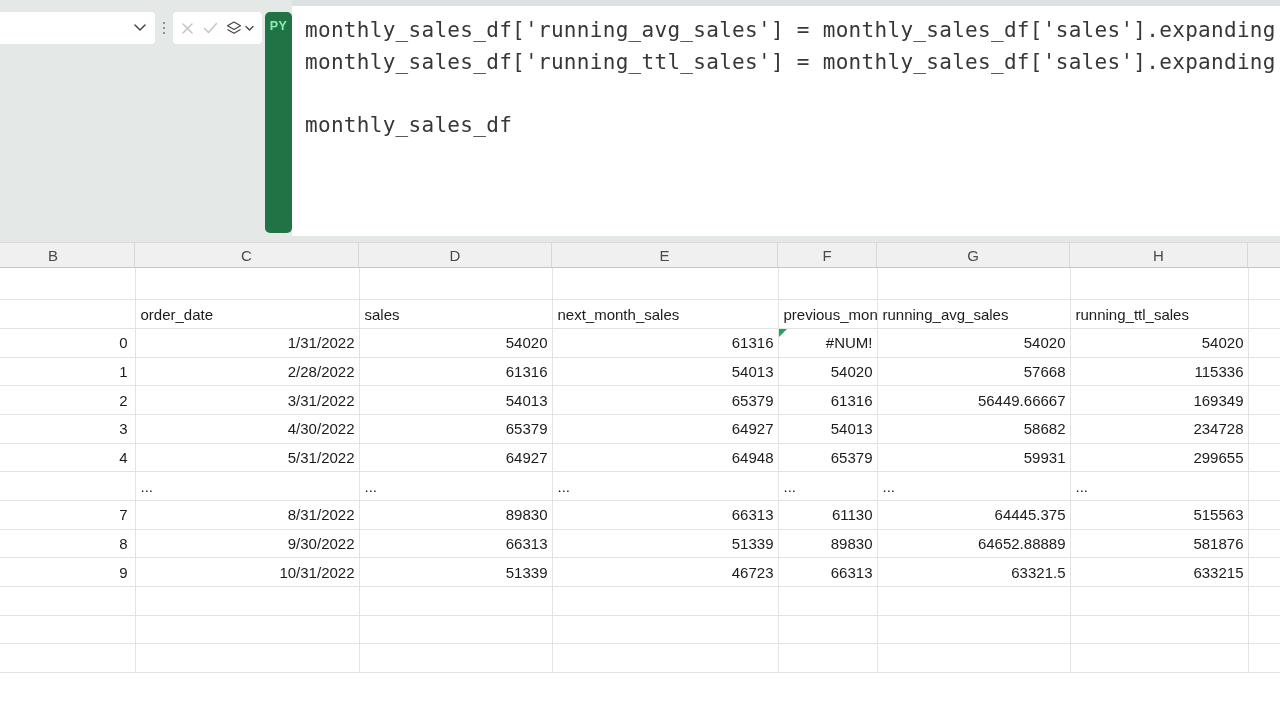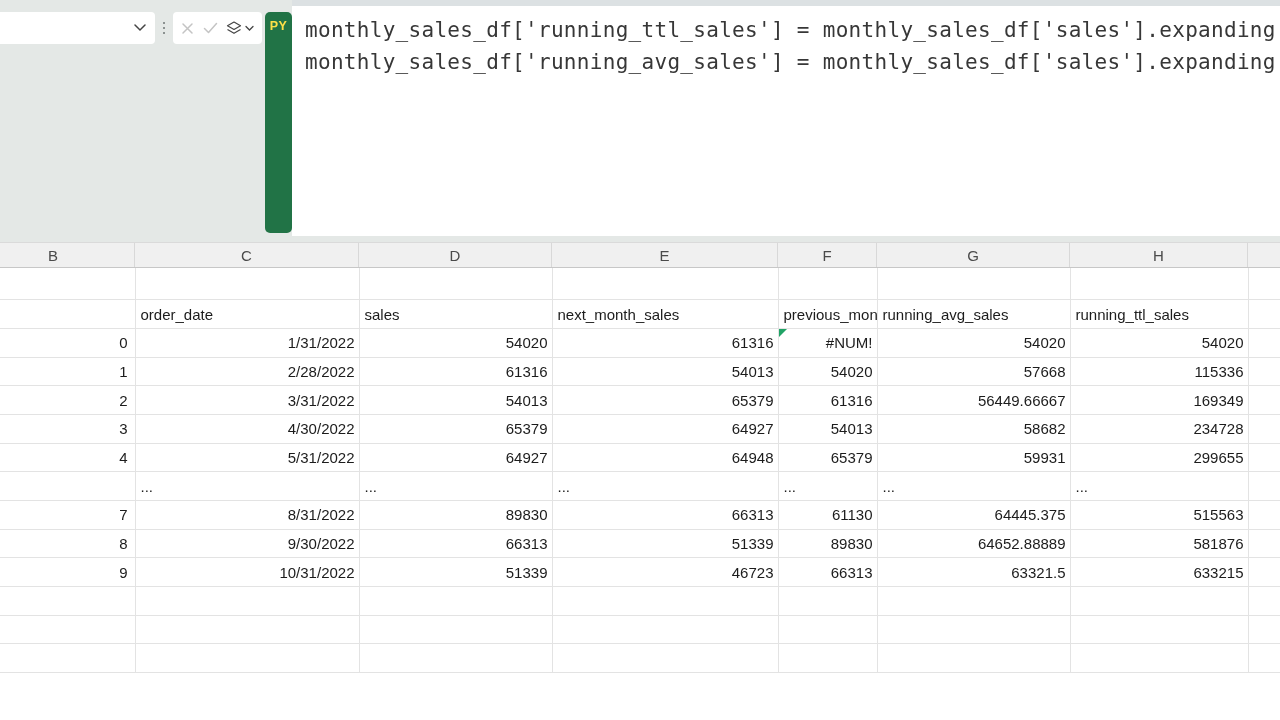--- a/index.html
+++ b/index.html
@@ -22,21 +22,21 @@
   }
   .dots i{width:2.5px;height:2.5px;border-radius:50%;background:#6f7674;}
   .fx-box{
     position:absolute;left:173px;top:12px;width:89px;height:32px;background:#fff;
     border-radius:4px;display:flex;align-items:center;justify-content:space-between;
     padding:0 8px;box-sizing:border-box;
   }
   .fx-box .btn{display:flex;align-items:center;cursor:pointer;}
   .py-badge{
     position:absolute;left:265px;top:12px;width:27px;height:221px;background:#217346;
-    border-radius:5px;color:#fde047;font-weight:bold;font-size:12.5px;text-align:center;
+    border-radius:5px;color:#86efac;font-weight:bold;font-size:12.5px;text-align:center;
     padding-top:7px;box-sizing:border-box;letter-spacing:.3px;
   }
   .formula-area{
     position:absolute;left:292px;top:0;width:988px;height:236px;background:#fff;
     border-top:6px solid #dce1e3;box-sizing:border-box;overflow:hidden;cursor:text;
   }
   .code{
     padding:9px 0 0 13px;font-family:"DejaVu Sans Mono",monospace;font-size:21px;
     line-height:31.5px;color:#373737;letter-spacing:.3px;
   }
@@ -110,23 +110,24 @@
       </svg>
     </span>
   </div>
 
   <div class="py-badge">
     <span>PY</span>
   </div>
 
   <div class="formula-area">
     <div class="code">
+      <div class="code-line">monthly_sales_df['running_avg_sales'] = monthly_sales_df['sales'].expanding</div>
       <div class="code-line">monthly_sales_df['running_ttl_sales'] = monthly_sales_df['sales'].expanding</div>
-      <div class="code-line">monthly_sales_df['running_avg_sales'] = monthly_sales_df['sales'].expanding</div>
       <div class="code-line"></div>
+      <div class="code-line">monthly_sales_df</div>
     </div>
   </div>
 </div>
 
 <div class="col-headers">
   <div class="col-h" style="width:135px">
       <span>B</span>
     </div>
   <div class="col-h" style="width:224px">
       <span>C</span>

